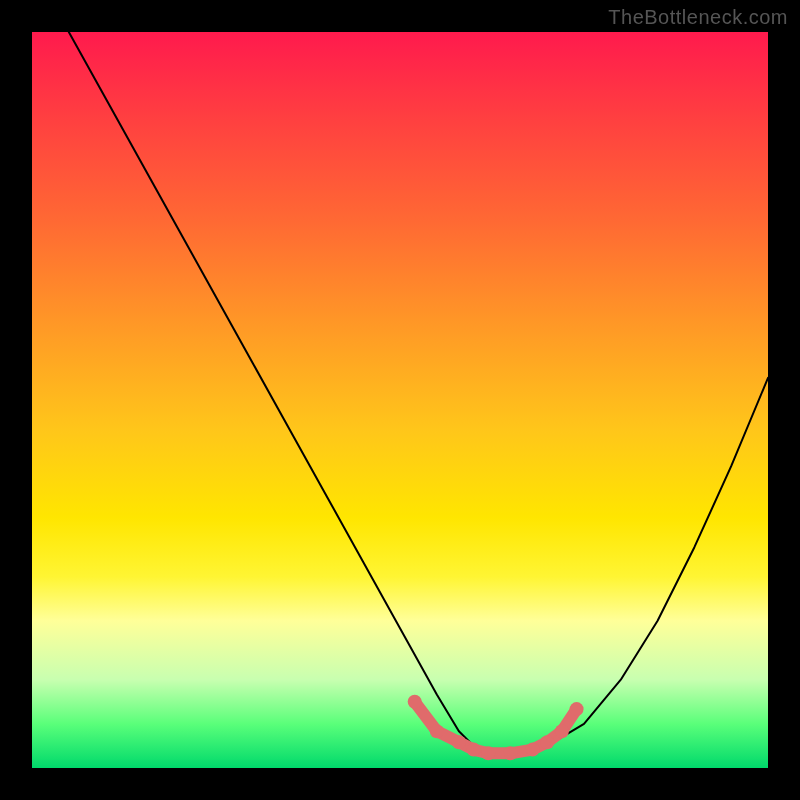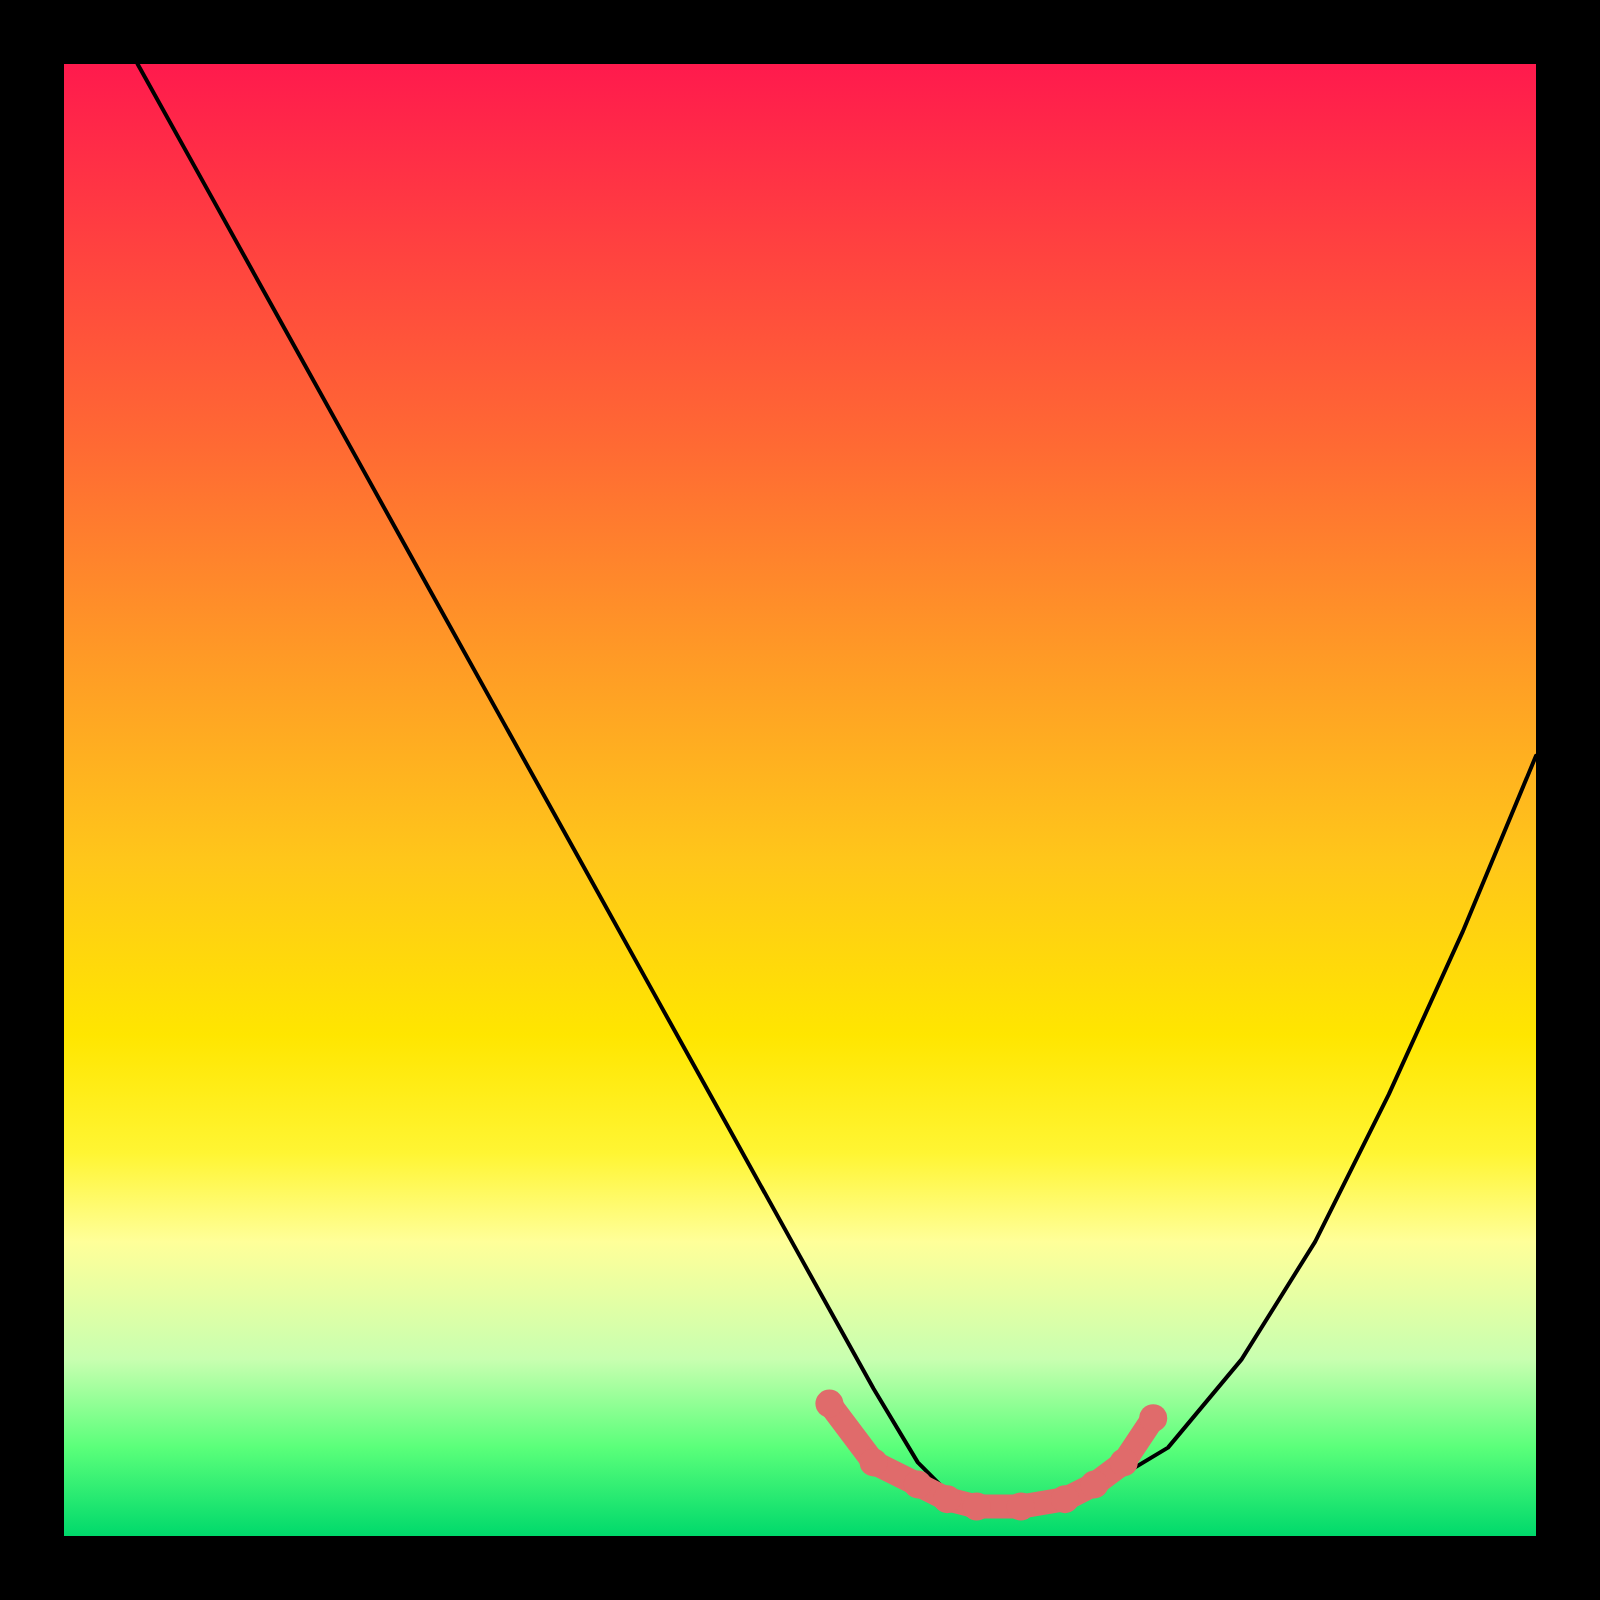--- a/index.html
+++ b/index.html
@@ -71,13 +71,14 @@
           <circle cx="456.3" cy="721.3" r="7" fill="#e06b6b"></circle>
           <circle cx="478.4" cy="721.3" r="7" fill="#e06b6b"></circle>
           <circle cx="500.5" cy="717.6" r="7" fill="#e06b6b"></circle>
           <circle cx="515.2" cy="710.2" r="7" fill="#e06b6b"></circle>
           <circle cx="529.9" cy="699.2" r="7" fill="#e06b6b"></circle>
           <circle cx="544.6" cy="677.1" r="7" fill="#e06b6b"></circle>
         </g>
     </svg>
   </div>
 
+  <div class="watermark">TheBottleneck.com</div>
 </div>
 
 </body></html>

